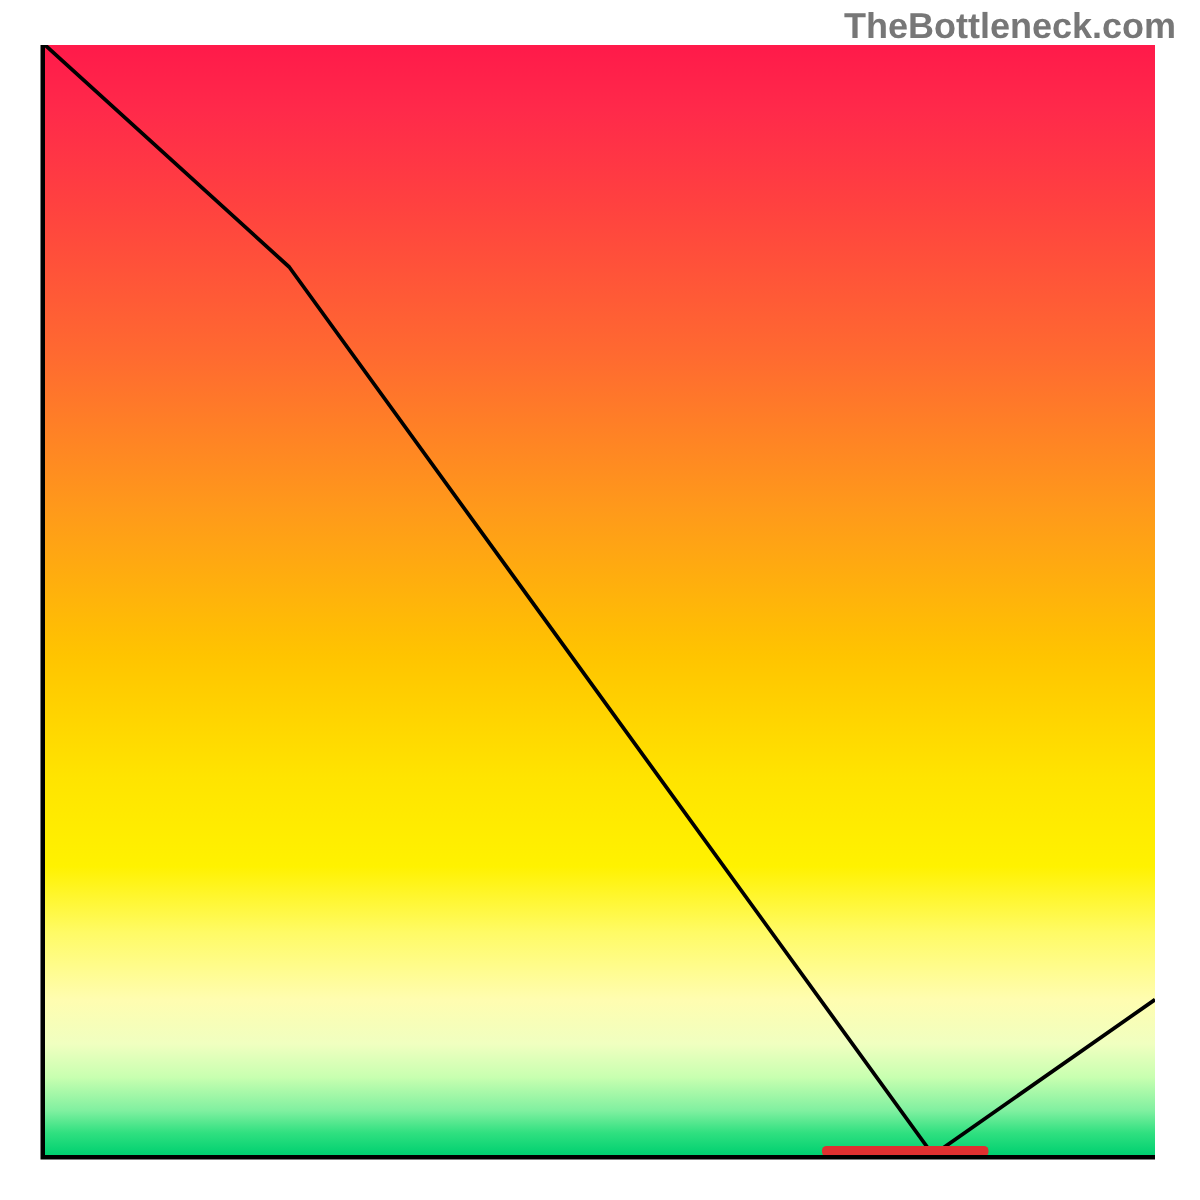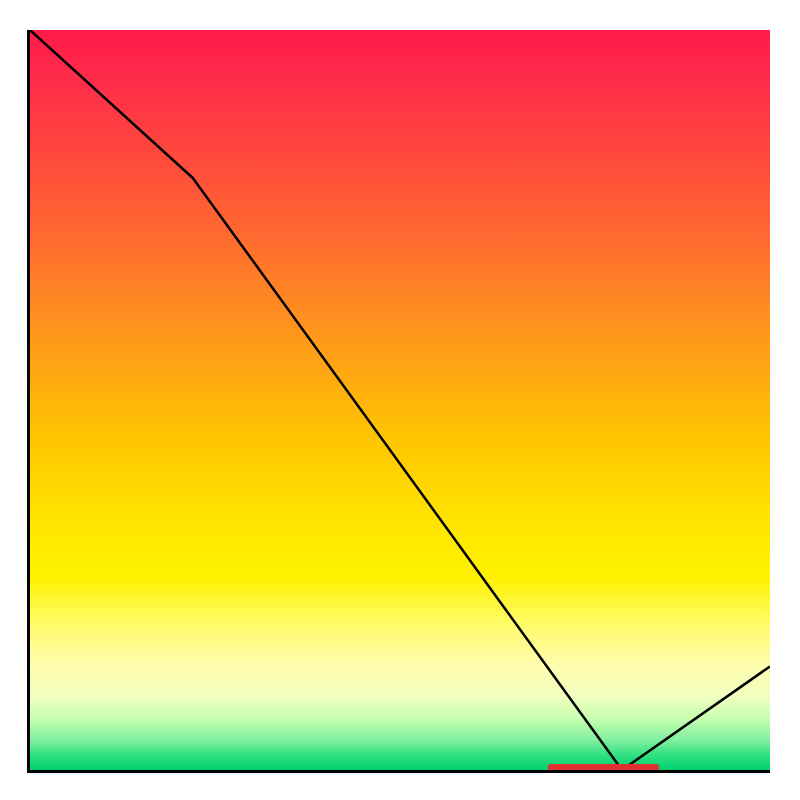--- a/index.html
+++ b/index.html
@@ -82,20 +82,21 @@
     top: 30px;
     width: 3px;
     height: 743px;
   }
 </style>
 </head>
 <body>
 
 <div class="chart-container">
 
+  <div class="watermark">TheBottleneck.com</div>
 
   <div class="plot-area">
     <div class="gradient-bg"></div>
 
     <svg class="curve-svg" viewBox="0 0 740 740" preserveAspectRatio="none">
       <path id="curve-path" class="curve-path" d="M 0 0 L 162.8 148 L 592 740 L 740 636.4"></path>
     </svg>
 
     <div id="marker" class="marker" style="left: 518px; width: 111px; top: 734px;"></div>
   </div>

